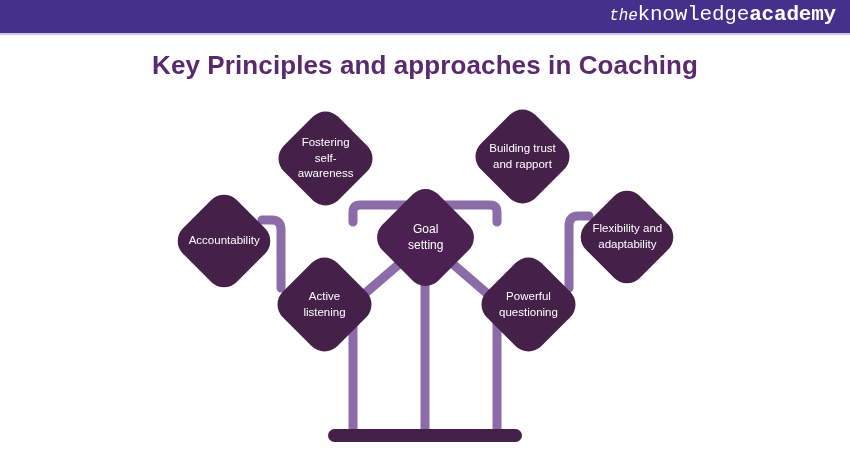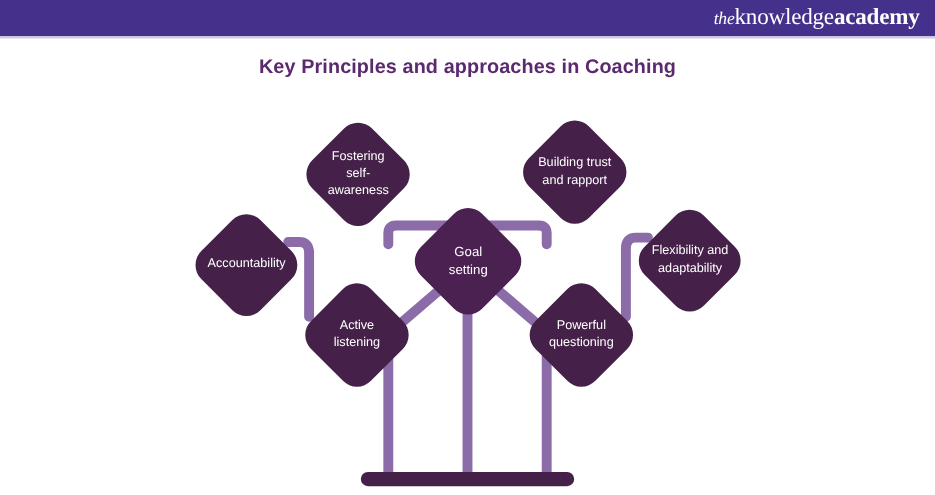--- a/index.html
+++ b/index.html
@@ -23,41 +23,41 @@
   .header-divider {
     position: absolute;
     left: 0; top: 33px;
     width: 850px; height: 2px;
     background: #cfc7e4;
   }
   .logo {
     position: absolute;
     right: 14px; top: 3px;
     color: #ffffff;
-    font-family: Liberation Serif, serif;
+    font-family: Liberation Mono, monospace;
     font-size: 21px;
     white-space: nowrap;
     letter-spacing: -0.2px;
     margin-left: 28px;
   }
   .logo .lg-the {
     font-style: italic;
     font-size: 16px;
   }
   .logo .lg-knowledge { font-weight: 400; }
   .logo .lg-academy  { font-weight: 700; }
 
   
   .page-title {
     position: absolute;
     left: 0; top: 50px;
     width: 850px;
     text-align: center;
     color: #5b2a6e;
-    font-size: 18px;
+    font-size: 26px;
     font-weight: 700;
     letter-spacing: 0.1px;
   }
 
   
   .stage {
     position: absolute;
     left: 0; top: 0;
     width: 850px; height: 450px;
   }

